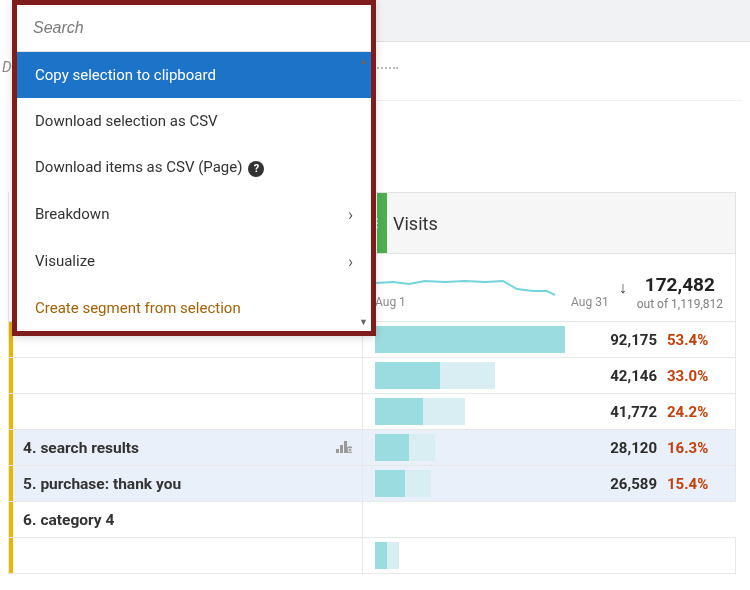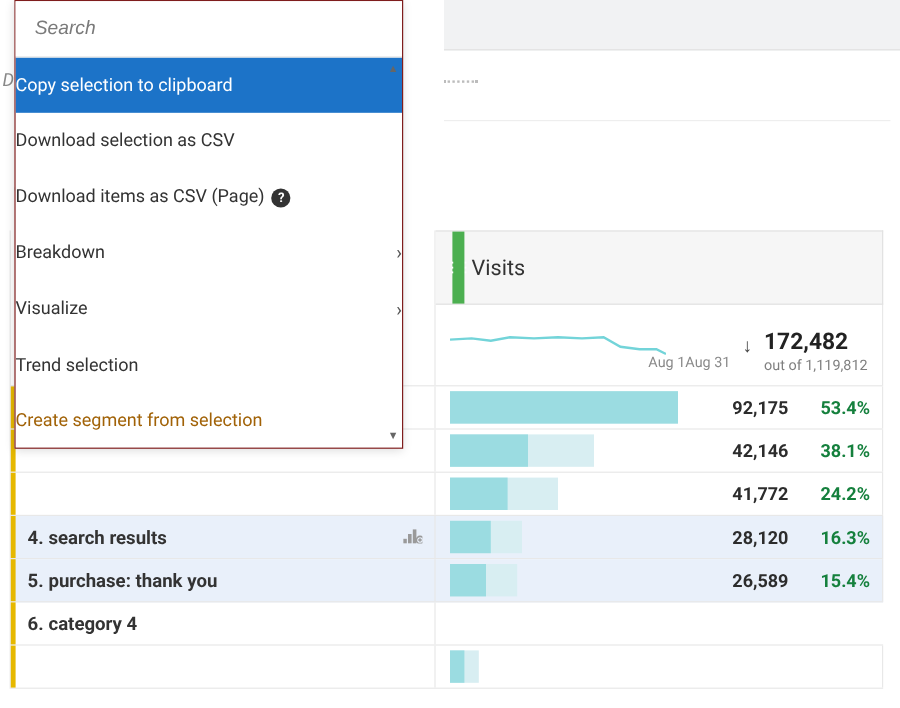--- a/index.html
+++ b/index.html
@@ -1,31 +1,31 @@
 <!DOCTYPE html>
 <html><head>
 <meta charset="utf-8">
 <style>
 * { box-sizing: border-box; margin: 0; padding: 0; }
 body { font-family: -apple-system, BlinkMacSystemFont, "Segoe UI", Roboto, sans-serif; font-size: 14px; color: #2c2c2c; width: 750px; height: 590px; overflow: hidden; background: #fff; position: relative; }
 
 .topbar { position: absolute; top: 0; left: 370px; right: 0; height: 42px; background: #f1f2f3; border-bottom: 1px solid #e0e0e0; }
 
-.dropdown { position: absolute; top: 0; left: 12px; width: 324px; background: #fff; border: 1px solid #7f1d1d; box-shadow: 0 2px 8px rgba(0,0,0,0.15); z-index: 100; }
+.dropdown { position: absolute; top: 0; left: 12px; width: 364px; background: #fff; border: 5px solid #7f1d1d; box-shadow: 0 2px 8px rgba(0,0,0,0.15); z-index: 100; }
 .search-input { width: 100%; padding: 14px 16px; border: none; font-size: 16px; font-style: italic; color: #7a7a7a; outline: none; }
 .search-input::placeholder { color: #7a7a7a; font-style: italic; }
 .menu-wrap { position: relative; border-top: 1px solid #e2e2e2; }
 .menu-scroll { max-height: 380px; overflow-y: auto; }
 .menu-scroll::-webkit-scrollbar { width: 14px; }
 .menu-scroll::-webkit-scrollbar-track { background: #ededed; }
 .menu-scroll::-webkit-scrollbar-thumb { background: #b8b8b8; }
 .scroll-caret { position: absolute; right: 3px; font-size: 9px; color: #666; pointer-events: none; }
 .scroll-caret.top { top: 4px; }
 .scroll-caret.bot { bottom: 4px; }
-.menu-item { display: flex; align-items: center; justify-content: space-between; padding: 14px 0; font-size: 15px; color: #333; cursor: pointer; }
+.menu-item { display: flex; align-items: center; justify-content: space-between; padding: 14px 18px; font-size: 15px; color: #333; cursor: pointer; }
 .menu-item.active { background: #1c73c8; color: #fff; }
 .menu-item .help { display: inline-flex; align-items: center; justify-content: center; width: 16px; height: 16px; border-radius: 50%; background: #333; color: #fff; font-size: 11px; font-weight: bold; margin-left: 6px; }
 .chev { font-size: 16px; color: #555; }
 .fade { color: #a16207; }
 
 .letter-d { position: absolute; top: 58px; left: 2px; font-style: italic; color: #898989; font-size: 15px; }
 .dashed-line { position: absolute; top: 67px; left: 370px; width: 28px; height: 0; border-top: 2px dotted #bcbcbc; }
 .thin-rule { position: absolute; top: 100px; left: 370px; right: 8px; height: 0; border-top: 1px solid #eeeeee; }
 .legend-dot { position: absolute; top: 153px; left: 12px; width: 9px; height: 9px; border-radius: 50%; background: #12b2a0; }
 
@@ -33,38 +33,38 @@
 .header-row { display: flex; height: 62px; }
 .header-left { width: 354px; border-right: 1px solid #e8e8e8; }
 .header-cell { flex: 1; display: flex; align-items: center; padding-left: 14px; font-size: 18px; color: #333; background: #f6f6f6; border-top: 1px solid #e2e2e2; border-bottom: 1px solid #e2e2e2; border-right: 1px solid #e2e2e2; position: relative; }
 .green-grip { width: 10px; height: 100%; background: #4caf50; display: flex; align-items: center; justify-content: center; }
 .grip-dots { color: #fff; font-size: 12px; line-height: 4px; letter-spacing: -1px; }
 
 .summary-row { display: flex; height: 68px; border-bottom: 1px solid #e8e8e8; }
 .summary-left { width: 354px; border-right: 1px solid #e8e8e8; }
 .summary-cell { flex: 1; display: flex; align-items: center; padding: 8px 12px; border-right: 1px solid #e8e8e8; position: relative; }
 .spark-wrap { flex: 1; position: relative; }
-.spark-labels { display: flex; justify-content: flex-end; font-size: 12px; color: #8a8a8a; margin-top: 28px; }
+.spark-labels { display: flex; justify-content: space-between; font-size: 12px; color: #8a8a8a; margin-top: 28px; }
 .down-arrow { font-size: 16px; color: #444; margin: 0 10px; }
-.summary-nums { text-align: left; line-height: 1.25; margin-top: 10px; }
+.summary-nums { text-align: center; line-height: 1.25; margin-top: 10px; }
 .summary-total { font-size: 19px; font-weight: 700; color: #222; }
 .summary-sub { font-size: 12px; color: #7f7f7f; }
 
 .data-row { display: flex; height: 36px; border-bottom: 1px solid #e8e8e8; position: relative; font-weight: bold; }
 .data-row.sel { background: #e9f0fa; }
 .amber-strip { position: absolute; left: 0; top: 0; bottom: 0; width: 4px; background: #e6b800; }
 .row-left { width: 354px; display: flex; align-items: center; padding-left: 14px; font-size: 15.5px; color: #333; border-right: 1px solid #e8e8e8; }
 .row-left .num { margin-right: 4px; }
 .row-icon { margin-left: auto; margin-right: 10px; color: #8a8a8a; }
 .row-right { flex: 1; display: flex; align-items: center; position: relative; border-right: 1px solid #e8e8e8; }
 .bar-wrap { position: absolute; left: 12px; top: 4px; bottom: 4px; width: 200px; }
 .bar-light { position: absolute; left: 0; top: 0; bottom: 0; background: #d8eef2; }
 .bar-dark { position: absolute; left: 0; top: 0; bottom: 0; background: #9bdce1; }
 .row-value { margin-left: auto; font-size: 15px; color: #2c2c2c; }
-.row-pct { width: 58px; text-align: right; font-size: 15px; color: #15803d; margin-left: 10px; margin-right: 10px; }
+.row-pct { width: 58px; font-size: 15px; color: #c2410c; margin-left: 10px; margin-right: 10px; }
 
 svg.spark { position: absolute; top: 6px; left: 0; }
 </style>
 </head>
 <body>
 
 <div class="topbar"></div>
 
 <span class="letter-d">D</span>
 <div class="dashed-line"></div>
@@ -86,23 +86,20 @@
         <div class="menu-item">
           <span>Download items as CSV (Page)<span class="help">?</span></span>
         </div>
         <div class="menu-item">
           <span>Breakdown</span>
           <span class="chev">›</span>
         </div>
         <div class="menu-item">
           <span>Visualize</span>
           <span class="chev">›</span>
-        </div>
-        <div class="menu-item">
-          <span>Trend selection</span>
         </div>
         <div class="menu-item fade">
           <span>Create segment from selection</span>
         </div>
       </div>
   </div>
 </div>
 
 <div class="table">
   <div class="header-row">
@@ -150,21 +147,21 @@
       </div>
       <div class="data-row">
         <div class="amber-strip"></div>
     <div class="row-left"></div>
     <div class="row-right">
       <div class="bar-wrap">
             <div class="bar-light" style="width:120px"></div>
             <div class="bar-dark" style="width:65px"></div>
           </div>
       <span class="row-value">42,146</span>
-      <span class="row-pct">38.1%</span>
+      <span class="row-pct">33.0%</span>
     </div>
       </div>
       <div class="data-row">
         <div class="amber-strip"></div>
     <div class="row-left"></div>
     <div class="row-right">
       <div class="bar-wrap">
             <div class="bar-light" style="width:90px"></div>
             <div class="bar-dark" style="width:48px"></div>
           </div>

